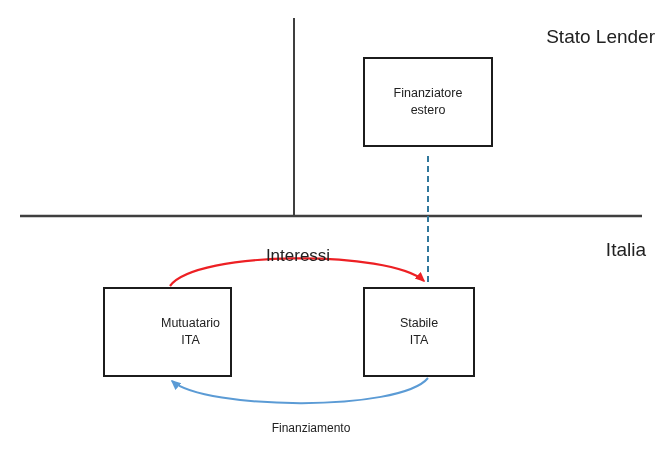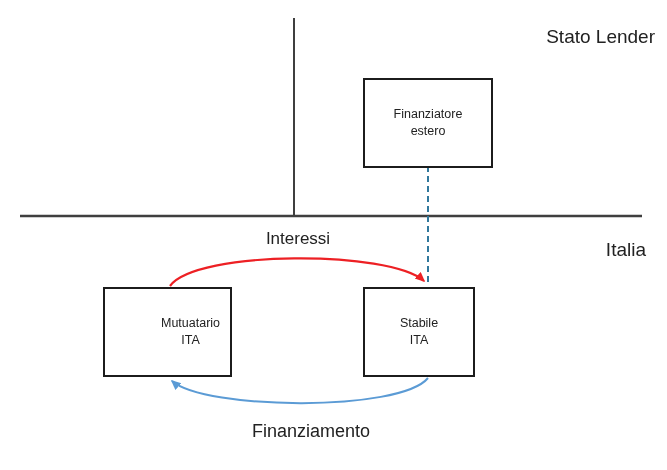--- a/index.html
+++ b/index.html
@@ -53,42 +53,42 @@
     border: 2px solid var(--box_border, #1c1c1c);
     display: flex;
     flex-direction: column;
     align-items: center;
     justify-content: center;
     text-align: center;
     font-size: 12.5px;
     line-height: 1.35;
     color: var(--text_color, #222222);
   }
-  .box-finanziatore { left: 363px; top: 78px;  width: 130px; height: 90px; }
+  .box-finanziatore { left: 363px; top: 57px;  width: 130px; height: 90px; }
   .box-mutuatario   { left: 103px; top: 287px; width: 129px; height: 90px; padding-left: 46px; }
   .box-stabile      { left: 363px; top: 287px; width: 112px; height: 90px; }
 
   .region-label {
     position: absolute;
     font-size: 19px;
     color: var(--text_color, #222222);
     white-space: nowrap;
   }
   .label-stato-lender { top: 26px;  right: 12px; }
   .label-italia       { top: 239px; right: 21px; text-align: center; }
 
   .flow-label {
     position: absolute;
     font-size: 17px;
     color: var(--text_color, #222222);
     white-space: nowrap;
     transform: translateX(-50%);
   }
-  .label-interessi     { left: 298px; top: 229px; }
-  .label-finanziamento { left: 311px; top: 421px; font-size: 18px; }
+  .label-interessi     { left: 298px; top: 246px; }
+  .label-finanziamento { left: 311px; top: 421px; font-size: 12px; }
 </style>
 </head>
 <body>
 
 <div class="canvas">
 
   <svg class="lines-layer" viewBox="0 0 667 470" xmlns="http://www.w3.org/2000/svg">
     <defs>
       <marker id="arrow-red" markerWidth="11" markerHeight="10" refX="8.5" refY="4.5" orient="auto" markerUnits="userSpaceOnUse">
         <path class="mk-red" d="M0,0 L10,4.5 L0,9 Z"></path>

